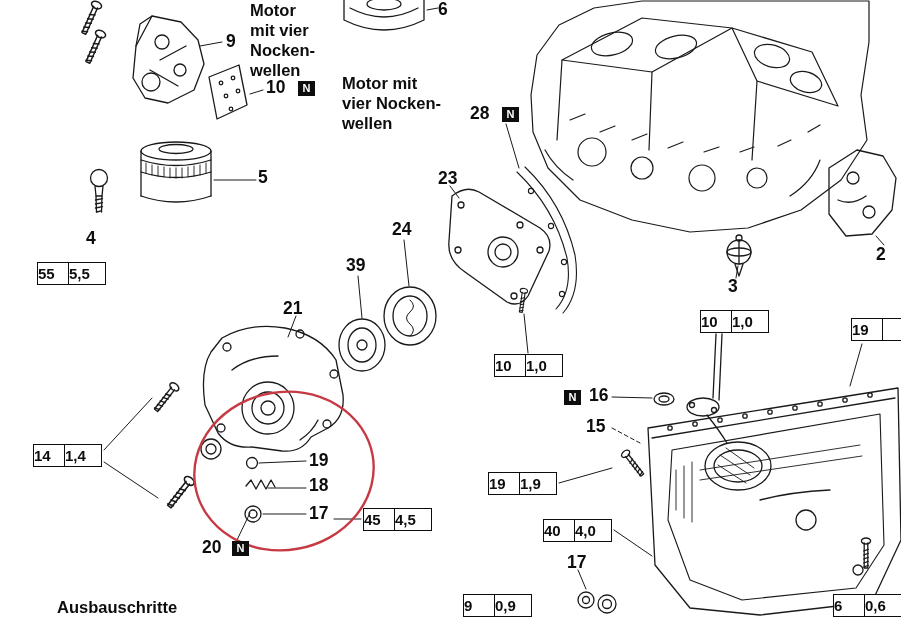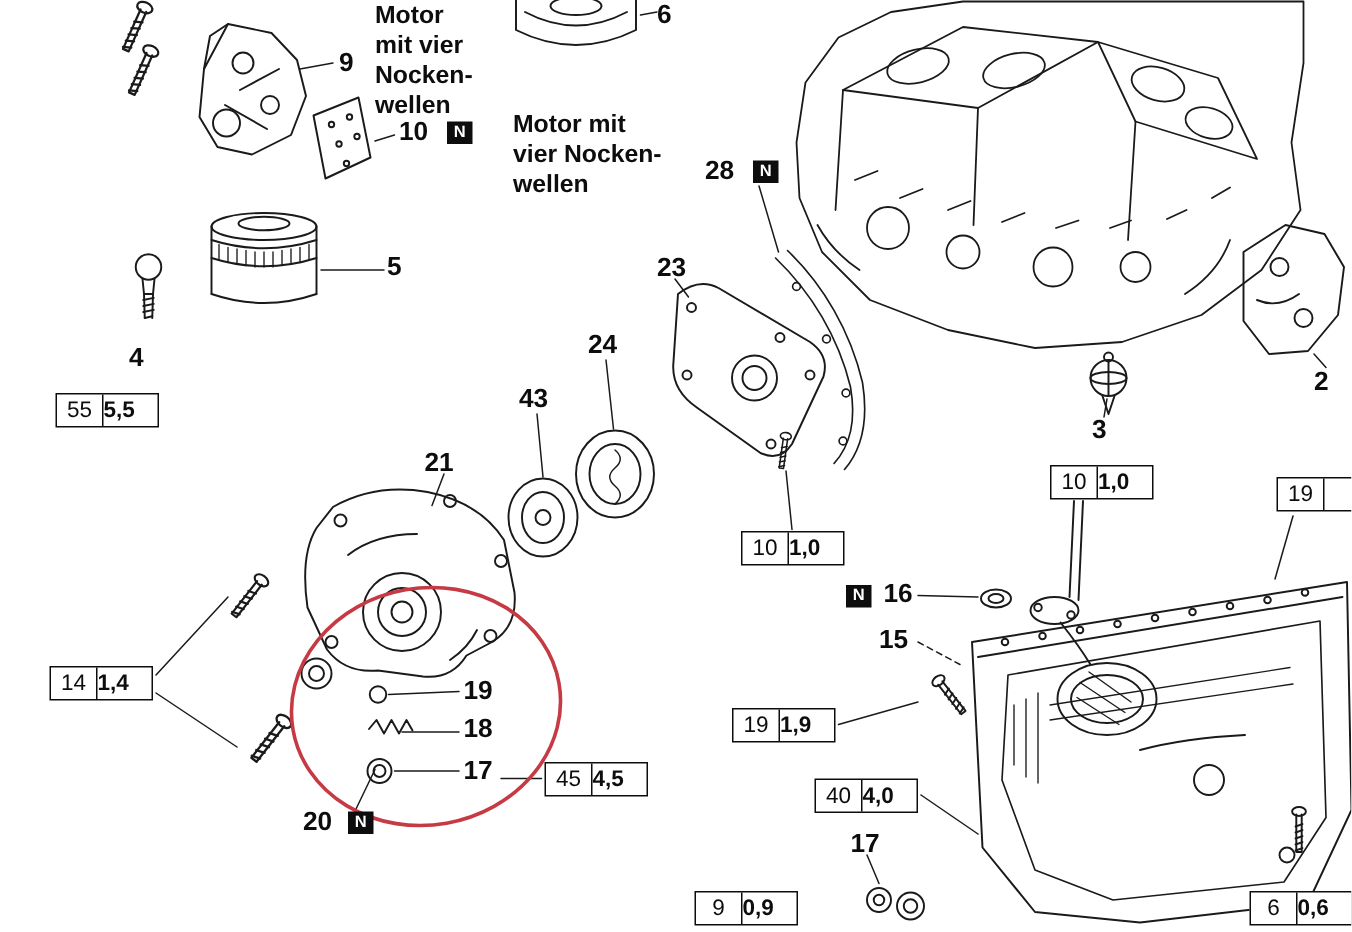--- a/index.html
+++ b/index.html
@@ -4,21 +4,21 @@
 <style>
   html,body{margin:0;padding:0;background:#fff;}
   .page{position:relative;width:901px;height:621px;background:#fff;overflow:hidden;
         font-family:"Liberation Sans", sans-serif;color:#0d0d0d;}
   .art{position:absolute;left:0;top:0;}
   .label{position:absolute;font-weight:700;font-size:17.5px;line-height:1;white-space:nowrap;}
   .heading{position:absolute;font-weight:700;font-size:16.5px;line-height:1.22;white-space:pre-line;}
   .nbox{position:absolute;width:17px;height:15px;background:#0d0d0d;color:#fff;
         font-weight:700;font-size:11px;line-height:15px;text-align:center;}
   .tq{position:absolute;display:flex;border:1.6px solid #0d0d0d;background:#fff;height:21px;}
-  .tq .nm{width:30px;text-align:center;font-weight:400;font-size:15px;line-height:21px;
+  .tq .nm{width:30px;text-align:left;font-weight:700;font-size:15px;line-height:21px;
           border-right:1.4px solid #0d0d0d;}
   .tq .kgm{width:36px;text-align:left;font-weight:700;font-size:15px;line-height:21px;}
 </style>
 </head>
 <body>
 
 <div class="page">
 
   <svg class="art" width="901" height="621" viewBox="0 0 901 621" xmlns="http://www.w3.org/2000/svg">
     <defs>
@@ -236,31 +236,32 @@
     </g>
   </svg>
 
   <div class="heading" style="left:250px;top:0px">Motor
 mit vier
 Nocken-
 wellen</div>
   <div class="heading" style="left:342px;top:73px">Motor mit
 vier Nocken-
 wellen</div>
+  <div class="heading" style="left:57px;top:597px">Ausbauschritte</div>
 
   <div class="label" style="left:226px;top:33px">9</div>
   <div class="label" style="left:266px;top:79px">10</div>
   <div class="label" style="left:438px;top:1px">6</div>
   <div class="label" style="left:470px;top:105px">28</div>
   <div class="label" style="left:876px;top:246px">2</div>
   <div class="label" style="left:258px;top:169px">5</div>
   <div class="label" style="left:86px;top:230px">4</div>
   <div class="label" style="left:438px;top:170px">23</div>
   <div class="label" style="left:392px;top:221px">24</div>
-  <div class="label" style="left:346px;top:257px">43</div>
+  <div class="label" style="left:346px;top:257px">39</div>
   <div class="label" style="left:283px;top:300px">21</div>
   <div class="label" style="left:728px;top:278px">3</div>
   <div class="label" style="left:589px;top:387px">16</div>
   <div class="label" style="left:586px;top:418px">15</div>
   <div class="label" style="left:309px;top:452px">19</div>
   <div class="label" style="left:309px;top:477px">18</div>
   <div class="label" style="left:309px;top:505px">17</div>
   <div class="label" style="left:202px;top:539px">20</div>
   <div class="label" style="left:567px;top:554px">17</div>
 

